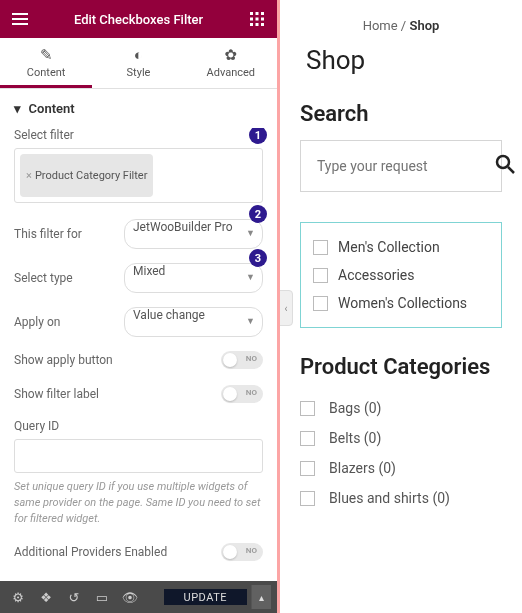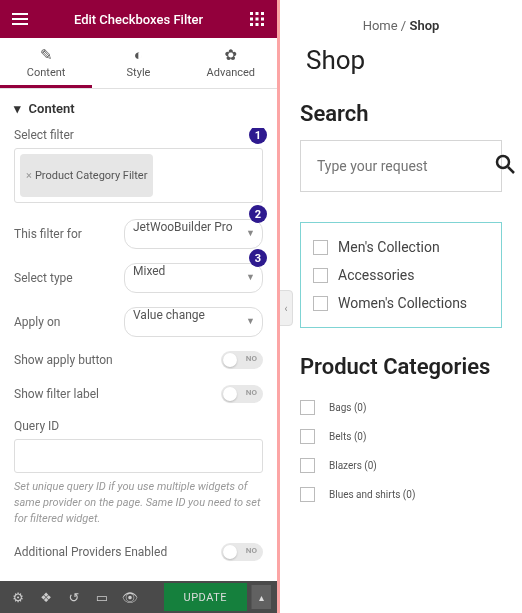--- a/index.html
+++ b/index.html
@@ -26,35 +26,35 @@
 .text-input{width:100%;border:1px solid #ddd;border-radius:3px;height:34px;padding:0 8px;font-size:12px}
 .help{font-size:11px;color:#999;font-style:italic;line-height:1.45;margin:6px 0 14px}
 .toggle-row{display:flex;align-items:center;justify-content:space-between;margin-bottom:16px}
 .toggle-row .field-label{margin-bottom:0}
 .toggle{width:42px;height:18px;background:#e8e8e8;border-radius:9px;position:relative;cursor:pointer}
 .toggle::before{content:"";width:14px;height:14px;background:#fff;border-radius:50%;position:absolute;left:2px;top:2px;box-shadow:0 1px 2px rgba(0,0,0,.2)}
 .toggle::after{content:"NO";position:absolute;right:6px;top:3px;font-size:8px;color:#999;font-weight:600}
 .annot{position:absolute;width:18px;height:18px;background:#2e1a8f;color:#fff;border-radius:50%;font-size:11px;font-weight:700;display:flex;align-items:center;justify-content:center;z-index:5}
 .footer{background:#4a4a4a;height:32px;display:flex;align-items:center;padding:0 6px;gap:4px}
 .footer-icon{width:24px;height:24px;color:#ccc;display:flex;align-items:center;justify-content:center;cursor:pointer;font-size:13px}
-.update-btn{margin-left:auto;background:#15803d;color:#ddd;border:none;height:28px;padding:0 20px;font-size:11px;letter-spacing:.5px;cursor:pointer}
+.update-btn{margin-left:auto;background:#0f172a;color:#ddd;border:none;height:16px;padding:0 20px;font-size:11px;letter-spacing:.5px;cursor:pointer}
 .update-caret{width:20px;height:24px;background:#616161;color:#ddd;border-left:1px solid #555;display:flex;align-items:center;justify-content:center;cursor:pointer;font-size:10px}
 .preview{flex:1;padding:18px 20px;overflow:hidden;position:relative}
 .collapse-tab{position:absolute;left:-1px;top:290px;width:14px;height:36px;background:#f0f0f0;border:1px solid #ddd;border-radius:0 4px 4px 0;display:flex;align-items:center;justify-content:center;font-size:10px;color:#888;cursor:pointer}
 .crumb{font-size:13px;color:#666;text-align:center;margin-bottom:12px}
 .crumb b{color:#333;font-weight:600}
 .ptitle{font-size:26px;font-weight:400;color:#222;margin:6px 0 26px;text-indent:6px}
 .h2{font-size:22px;font-weight:600;color:#222;margin-bottom:14px}
 .searchbox{border:1px solid #d5d5d5;height:52px;display:flex;align-items:center;padding:0 16px;margin-bottom:30px}
 .searchbox input{flex:1;border:none;outline:none;font-size:14px;color:#888}
 .searchbox .sicon{font-size:20px;color:#222}
 .filterbox{border:1px solid #7fd4d4;padding:10px 12px;margin-bottom:26px}
 .chkitem{display:flex;align-items:center;gap:10px;padding:6px 0;font-size:14px;color:#444}
 .chkbox{width:15px;height:15px;border:1px solid #bbb;background:#fff}
-.catitem{display:flex;align-items:center;gap:14px;padding:7px 0;font-size:10px;color:#555}
+.catitem{display:flex;align-items:center;gap:14px;padding:7px 0;font-size:14px;color:#555}
 .rel{position:relative}
 .section-body::-webkit-scrollbar{width:6px}
 .section-body::-webkit-scrollbar-thumb{background:#ccc;border-radius:3px}
 </style>
 </head>
 <body>
 
 <div class="panel">
   <div class="header">
     <div class="hamburger">

